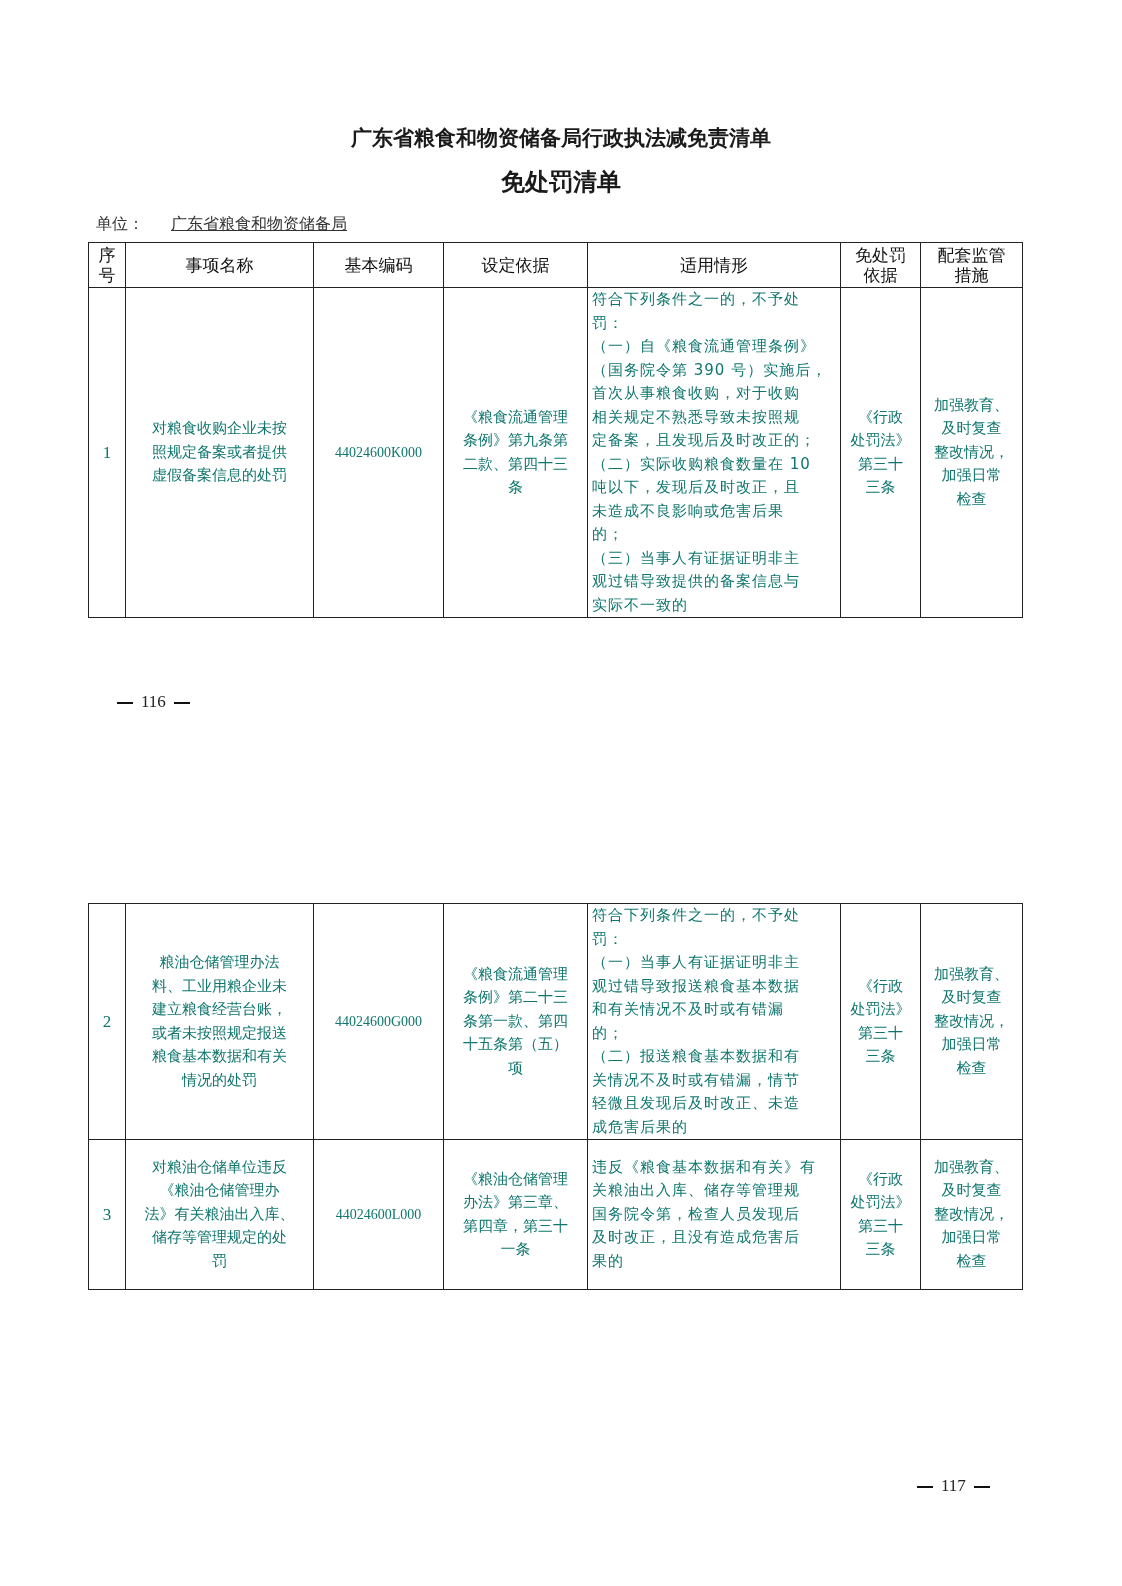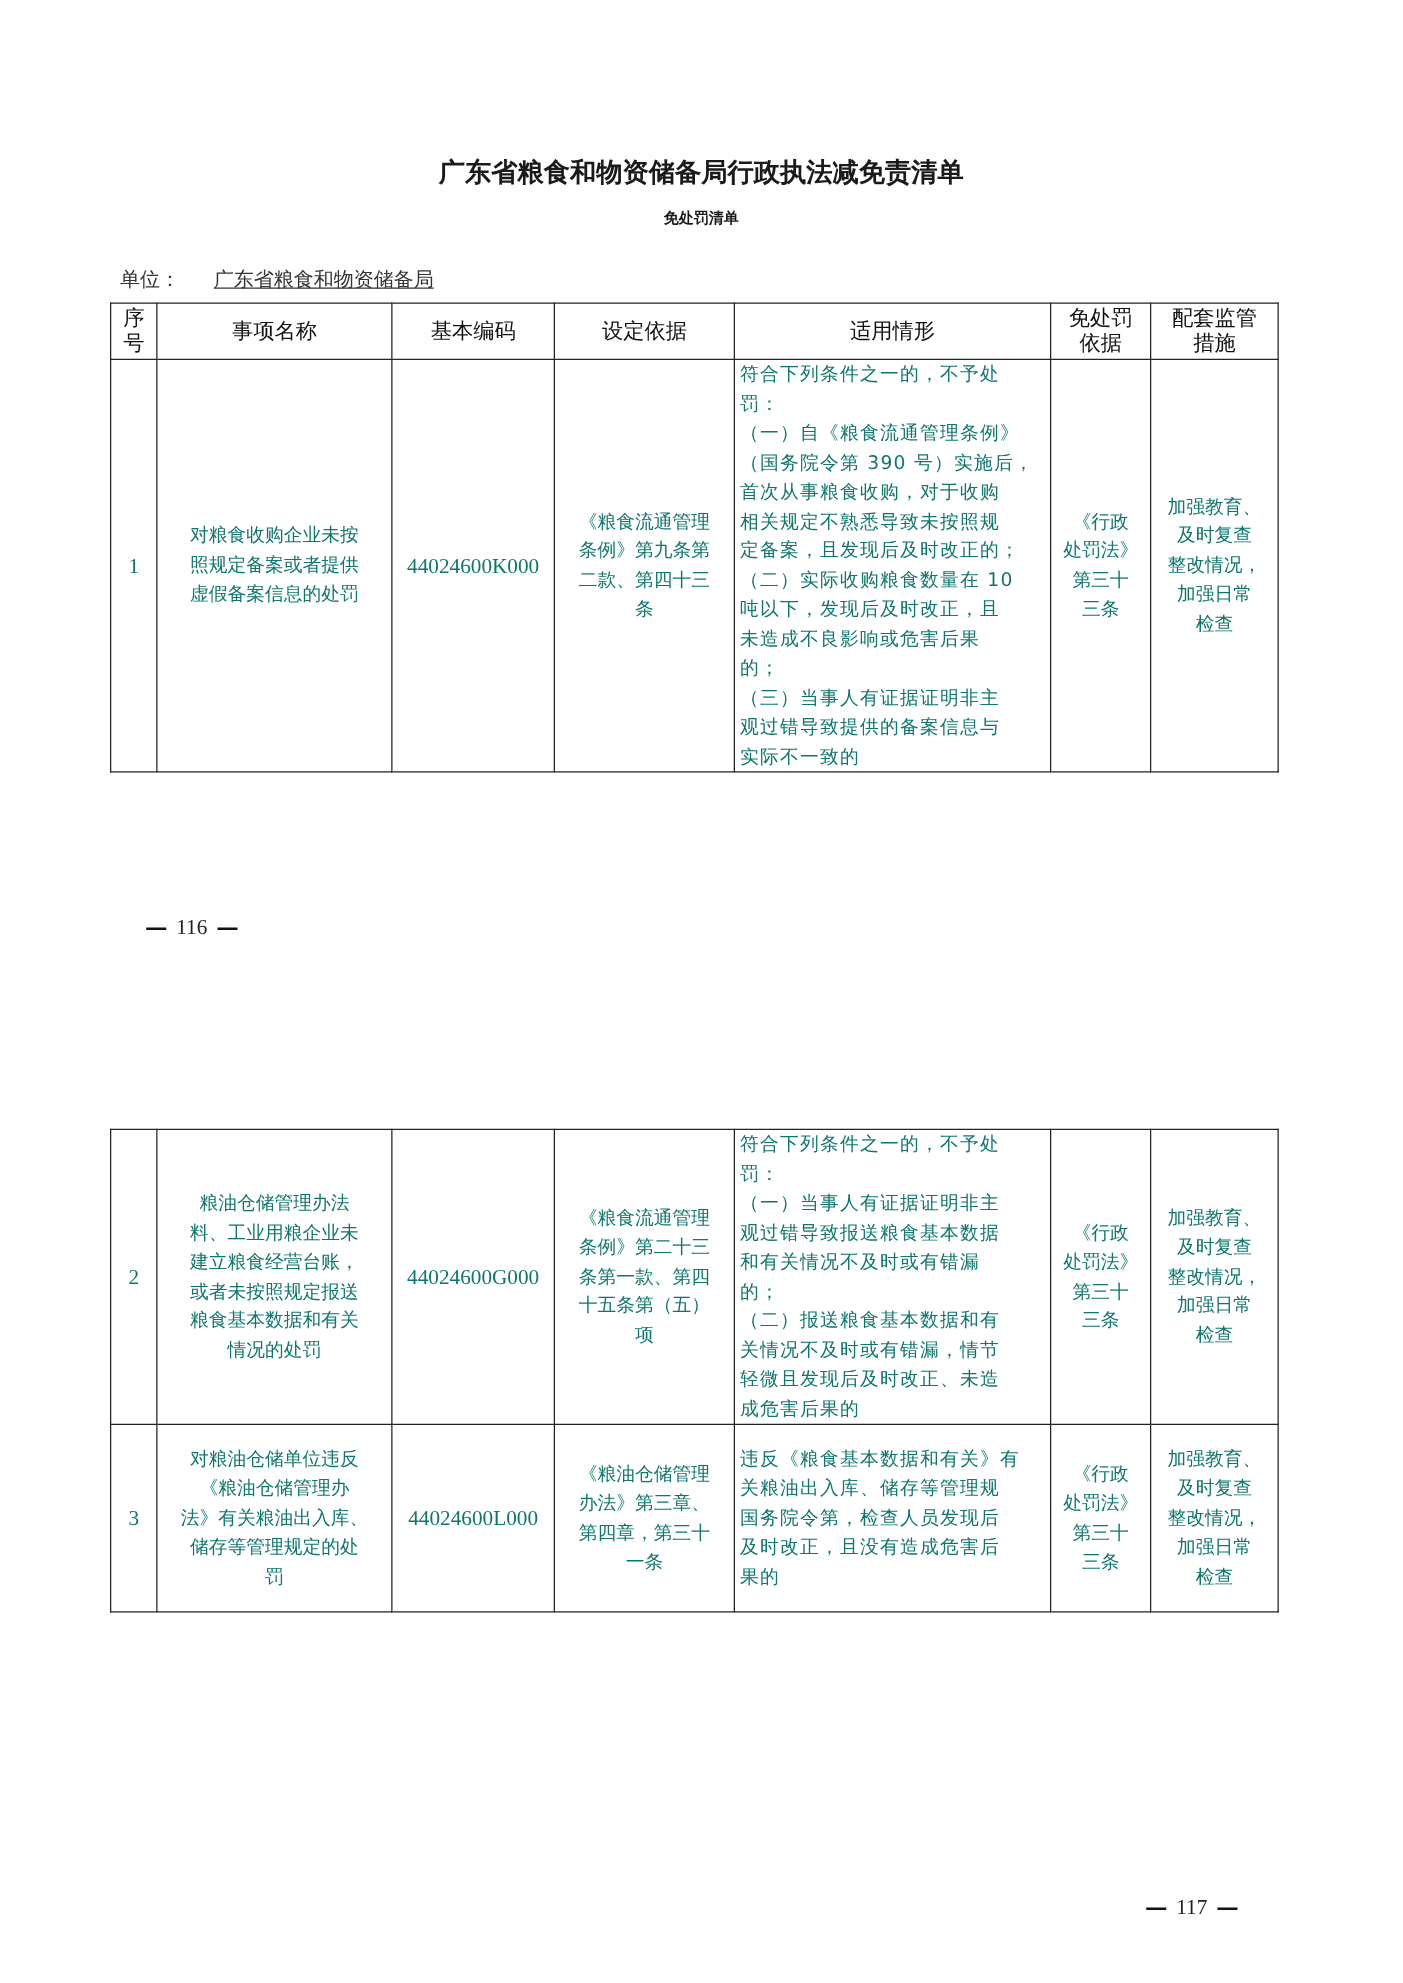--- a/index.html
+++ b/index.html
@@ -1,36 +1,36 @@
 <!DOCTYPE html>
 <html><head>
 <meta charset="utf-8">
 <style>
   html, body { margin: 0; padding: 0; background: #ffffff; }
   body { width: 1122px; height: 1586px; position: relative; overflow: hidden;
          font-family: "DejaVu Serif", "Liberation Serif", serif; color: #1a1a1a; }
   .title { position: absolute; left: 0; width: 1122px; text-align: center; font-weight: bold;
            font-family: "DejaVu Serif", serif; }
   .title.main { top: 124px; font-size: 21px; }
-  .title.sub { top: 166px; font-size: 12px; }
+  .title.sub { top: 166px; font-size: 24px; }
   .unit { position: absolute; left: 96px; top: 214px; font-size: 16px;
           font-family: "DejaVu Sans", sans-serif; color: #333; }
   .unit .val { text-decoration: underline; margin-left: 27px; }
   table { position: absolute; left: 88px; border-collapse: collapse; table-layout: fixed; }
   td, th { border: 1.3px solid #222; padding: 0 4px; vertical-align: middle;
            font-family: "DejaVu Sans", sans-serif; font-size: 15px; line-height: 23.5px;
            color: #0f766e; font-weight: normal; }
   th { font-size: 17px; line-height: 20px; color: #111; text-align: center; }
   td.center { text-align: center; }
   td.left { text-align: left; letter-spacing: 1px; }
-  td.code { font-family: "Liberation Serif", serif; font-size: 17px; text-align: center; padding: 0 2px; }
+  td.code { font-family: "Liberation Serif", serif; font-size: 14px; text-align: center; padding: 0 2px; }
   td.num { font-family: "Liberation Serif", serif; font-size: 17px; text-align: center; }
   td.cond { vertical-align: top; padding-top: 0; }
   .line { display: block; }
-  .pageno { position: absolute; font-family: "Liberation Serif", serif; font-size: 17px; color: #222; margin-top: 40px; }
+  .pageno { position: absolute; font-family: "Liberation Serif", serif; font-size: 17px; color: #222; }
   .pageno .dash { display: inline-block; width: 16px; height: 2px; background: #111; vertical-align: middle; margin: 0 8px; }
 </style>
 </head>
 <body>
 
 <div class="title main">广东省粮食和物资储备局行政执法减免责清单</div>
 <div class="title sub">免处罚清单</div>
 <div class="unit">
   <span>单位：</span><span class="val">广东省粮食和物资储备局</span>
 </div>

